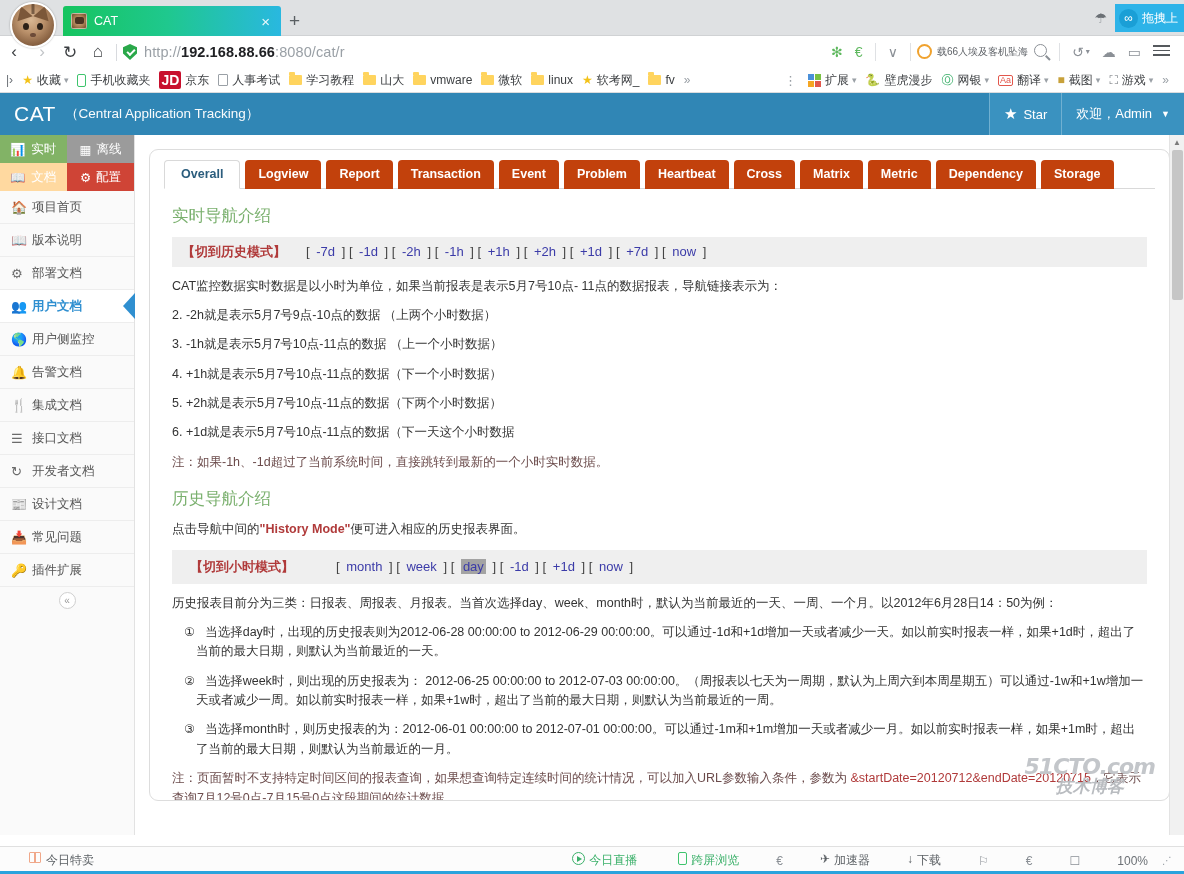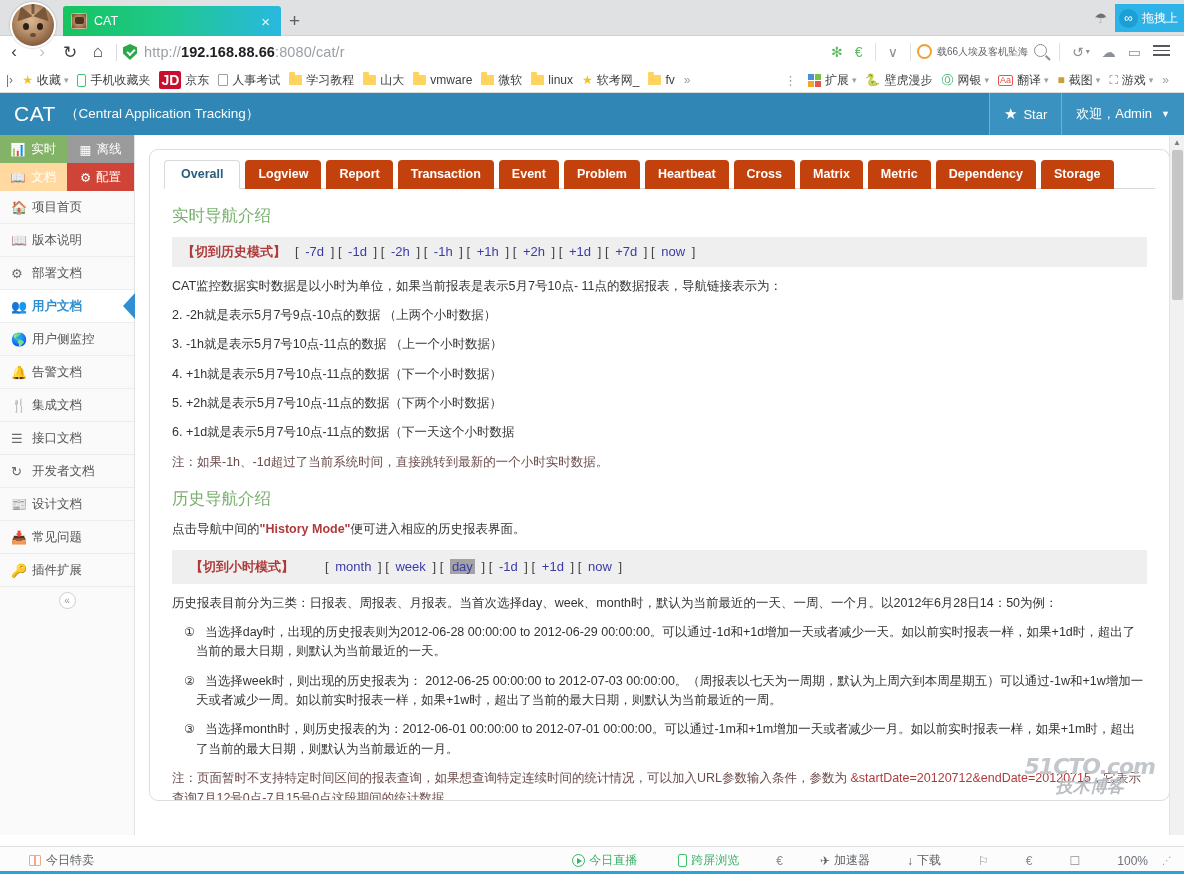--- a/index.html
+++ b/index.html
@@ -189,21 +189,21 @@
   .tabs .t.active {
     background:#fff; color:#2b5d7d; border:1px solid #d9d9d9; border-bottom-color:#fff;
     padding:7px 16px;
   }
 
   h3.sec { color:#7ab06e; font-size:16.5px; font-weight:normal; margin:16px 0 10px 8px; }
   .navbox {
     background:#efefef; padding:6px 10px; margin:0 8px 4px 8px; font-size:13px;
     display:flex; align-items:center; flex-wrap:wrap;
   }
-  .navbox .mode { color:#b03a3a; font-weight:bold; margin-right:9px; }
+  .navbox .mode { color:#b03a3a; font-weight:bold; margin-right:20px; }
   .navbox .lnk { color:#3b3ba8; margin:0 3px; }
   .navbox .brkt { color:#444; }
   .navbox .sp { display:inline-block; width:22px; }
   .hl { background:#a3a3a3; color:#1a1a6e; padding:0 2px; }
   p.txt { font-size:12.5px; color:#333; margin:10px 8px; line-height:1.55; }
   p.txt.ind { margin-left:20px; text-indent:-12px; padding-left:12px; }
   p.note { color:#6b4b4b; }
   .red { color:#b03a3a; }
   .redb { color:#b03a3a; font-weight:bold; }
   .circnum { font-size:12px; }
@@ -221,21 +221,21 @@
   .watermark .w1 { font-size:22px; letter-spacing:-1px; color:#c3c6ca;
     font-family:"DejaVu Sans", sans-serif; }
   .watermark .w2 { font-size:17px; color:#b9bcc0; margin-top:-4px; }
 
   
   .statusbar {
     position:absolute; left:0; bottom:0; width:1184px; height:28px;
     background:#fcfcfc; border-top:1px solid #e0e0e0; display:flex; align-items:center;
     font-size:12px; color:#5a5f63; padding:0 6px;
   }
-  .sb-item { display:flex; align-items:center; margin-right:15px; white-space:nowrap;padding-left:23px; }
+  .sb-item { display:flex; margin-right:15px; white-space:nowrap;padding-left:23px; }
   .sb-item .g { color:#3bb06a; margin-right:4px; }
   .sb-right { margin-left:auto; display:flex; align-items:center; gap:14px; padding-right:6px; }
   .gift { width:12px;height:11px;border:1.4px solid #f0a88a;border-radius:1px;position:relative;margin-right:5px;flex:0 0 12px;}
   .gift:after{content:"";position:absolute;left:4px;top:-1px;width:2px;height:11px;background:#f0a88a;}
   .playc{width:13px;height:13px;border:1.5px solid #3bb06a;border-radius:50%;position:relative;margin-right:4px;flex:0 0 13px;}
   .playc:after{content:"";position:absolute;left:4px;top:3px;border-left:5px solid #3bb06a;border-top:3px solid transparent;border-bottom:3px solid transparent;}
   .sb-bottom-line{position:absolute;left:0;bottom:0;width:1184px;height:3px;background:#2aa3dd;}
   .resize-grip{ font-size:10px; color:#9aa0a6; }
 </style>
 </head>

